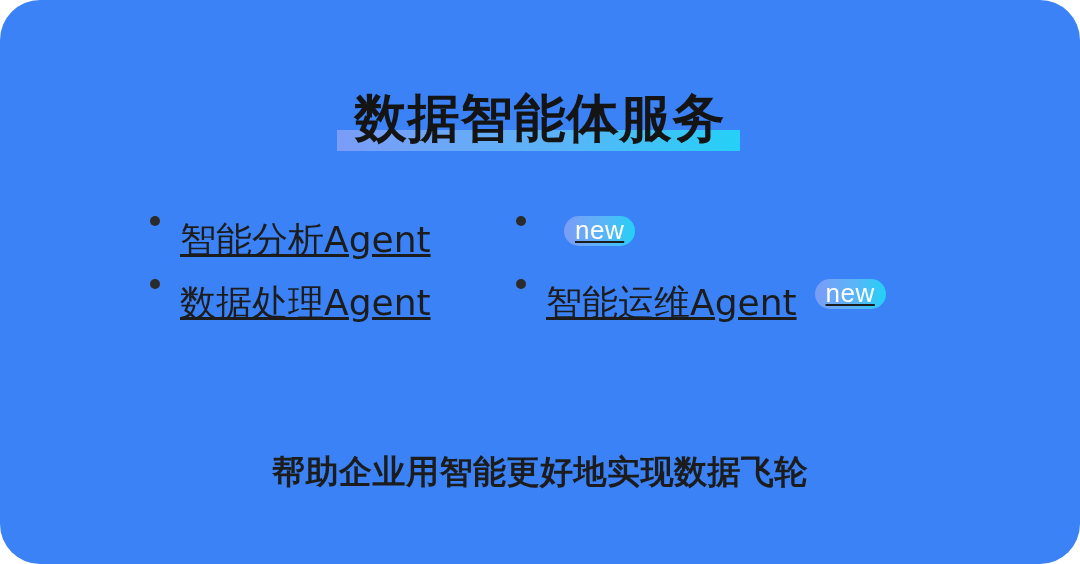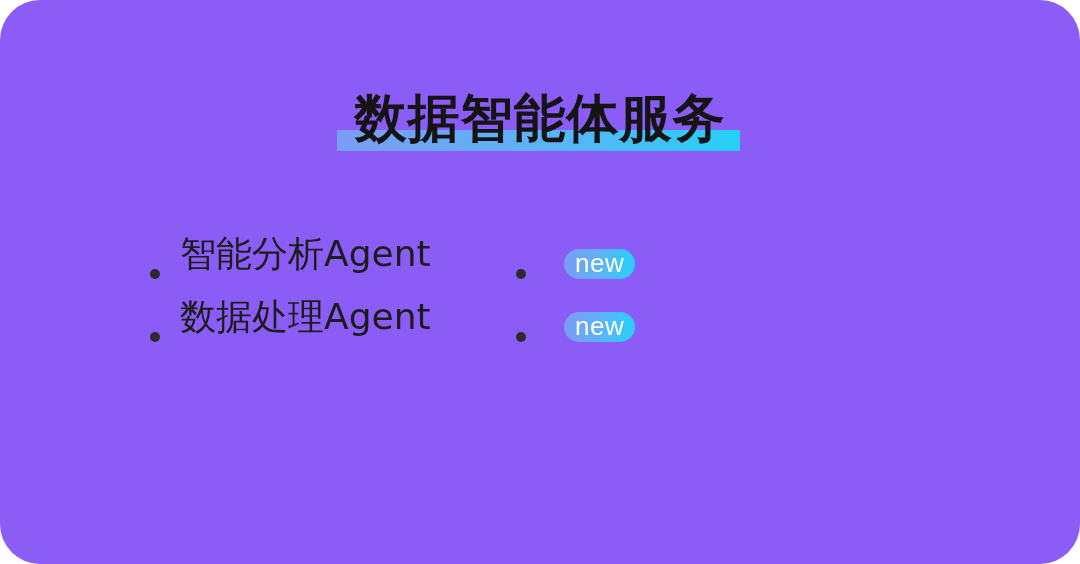--- a/index.html
+++ b/index.html
@@ -8,21 +8,21 @@
       width: 1080px;
       height: 564px;
       background: #ffffff;
       overflow: hidden;
     }
     .card {
       position: absolute;
       left: 0; top: 0;
       width: 1080px;
       height: 564px;
-      background: #8b5cf6;
+      background: #3b82f6;
       border-radius: 40px;
       font-family: "DejaVu Sans", "Liberation Sans", sans-serif;
       color: #1a1a1a;
     }
     .title-wrap {
       position: absolute;
       left: 0; right: 0;
       top: 86px;
       text-align: center;
     }
@@ -47,24 +47,25 @@
       z-index: 0;
     }
     .col {
       position: absolute;
       top: 216px;
     }
     .col-left { left: 146px; }
     .col-right { left: 512px; }
     .item {
       display: flex;
-      align-items: flex-end;
+      align-items: flex-start;
       height: 63px;
       font-size: 36px;
       color: #1c1c1c;
+      text-decoration: underline;
     }
     .bullet {
       display: inline-block;
       width: 10px;
       height: 10px;
       border-radius: 50%;
       background: #2b2b2b;
       margin-left: 4px;
       margin-right: 20px;
     }
@@ -113,17 +114,19 @@
     </div>
   </div>
 
   <div class="col col-right">
     <div class="item">
       <span class="bullet"></span>
       <span class="badge">new</span>
     </div>
     <div class="item">
       <span class="bullet"></span>
+      <span>智能运维Agent</span>
       <span class="badge">new</span>
     </div>
   </div>
 
+  <div class="subtitle">帮助企业用智能更好地实现数据飞轮</div>
 </div>
 
 </body></html>

